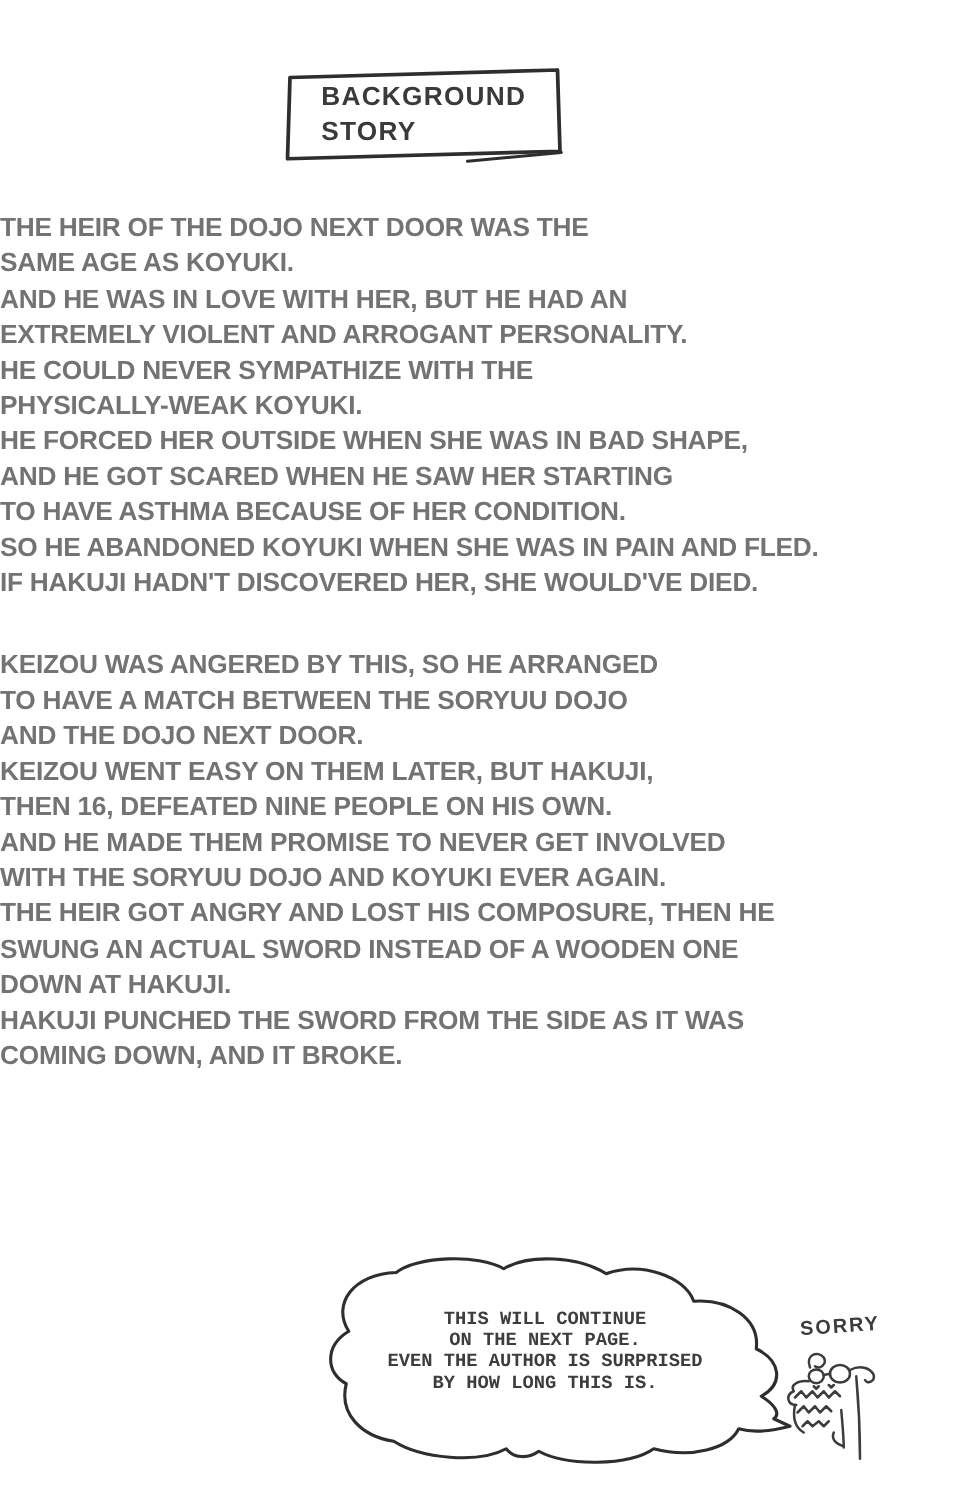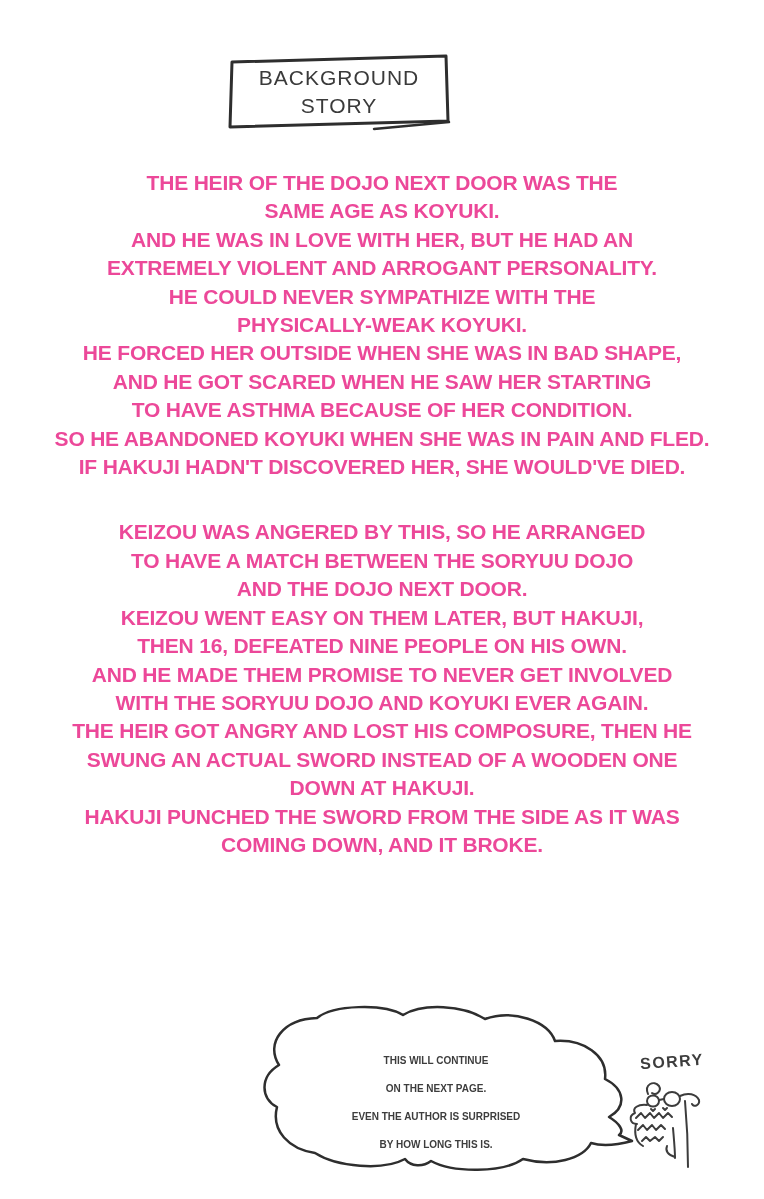--- a/index.html
+++ b/index.html
@@ -17,56 +17,57 @@
   
   .title-box {
     position: absolute;
     left: 226px; top: 52px;
     width: 226px; height: 80px;
   }
   .title-box svg { position: absolute; left: 0; top: 0; }
   .title-text {
     position: absolute; inset: 0;
     display: flex; align-items: center; justify-content: center;
-    text-align: center;
+    text-align: left;
     font-size: 21px;
     letter-spacing: 1px;
     line-height: 28px;
-    font-weight: normal;
+    font-weight: bold;
     color: #3a3a3a;
   }
 
   
   .story {
     position: absolute;
     left: 0; right: 0; top: 169px;
-    text-align: center;
+    text-align: left;
     font-size: 21px;
     line-height: 28.4px;
     letter-spacing: -0.2px;
     font-weight: bold;
-    color: #ec4899;
+    color: #737373;
   }
   .story p { margin: 0 0 37px 0; }
 
   
   .bubble {
     position: absolute;
     left: 253px; top: 1003px;
     width: 384px; height: 172px;
   }
   .bubble svg { position: absolute; left: 0; top: 0; }
   .bubble-text {
     position: absolute;
     left: 18px; top: 44px; width: 330px;
     text-align: center;
-    font-size: 10px;
-    line-height: 28px;
+    font-size: 15px;
+    line-height: 17px;
     font-weight: bold;
     color: #3d3d3d;
+    font-family: Liberation Mono, monospace;
   }
 
   
   .sorry {
     position: absolute;
     left: 630px; top: 1053px; width: 84px;
     text-align: center;
     font-size: 16px;
     letter-spacing: 1.5px;
     font-weight: bold;

